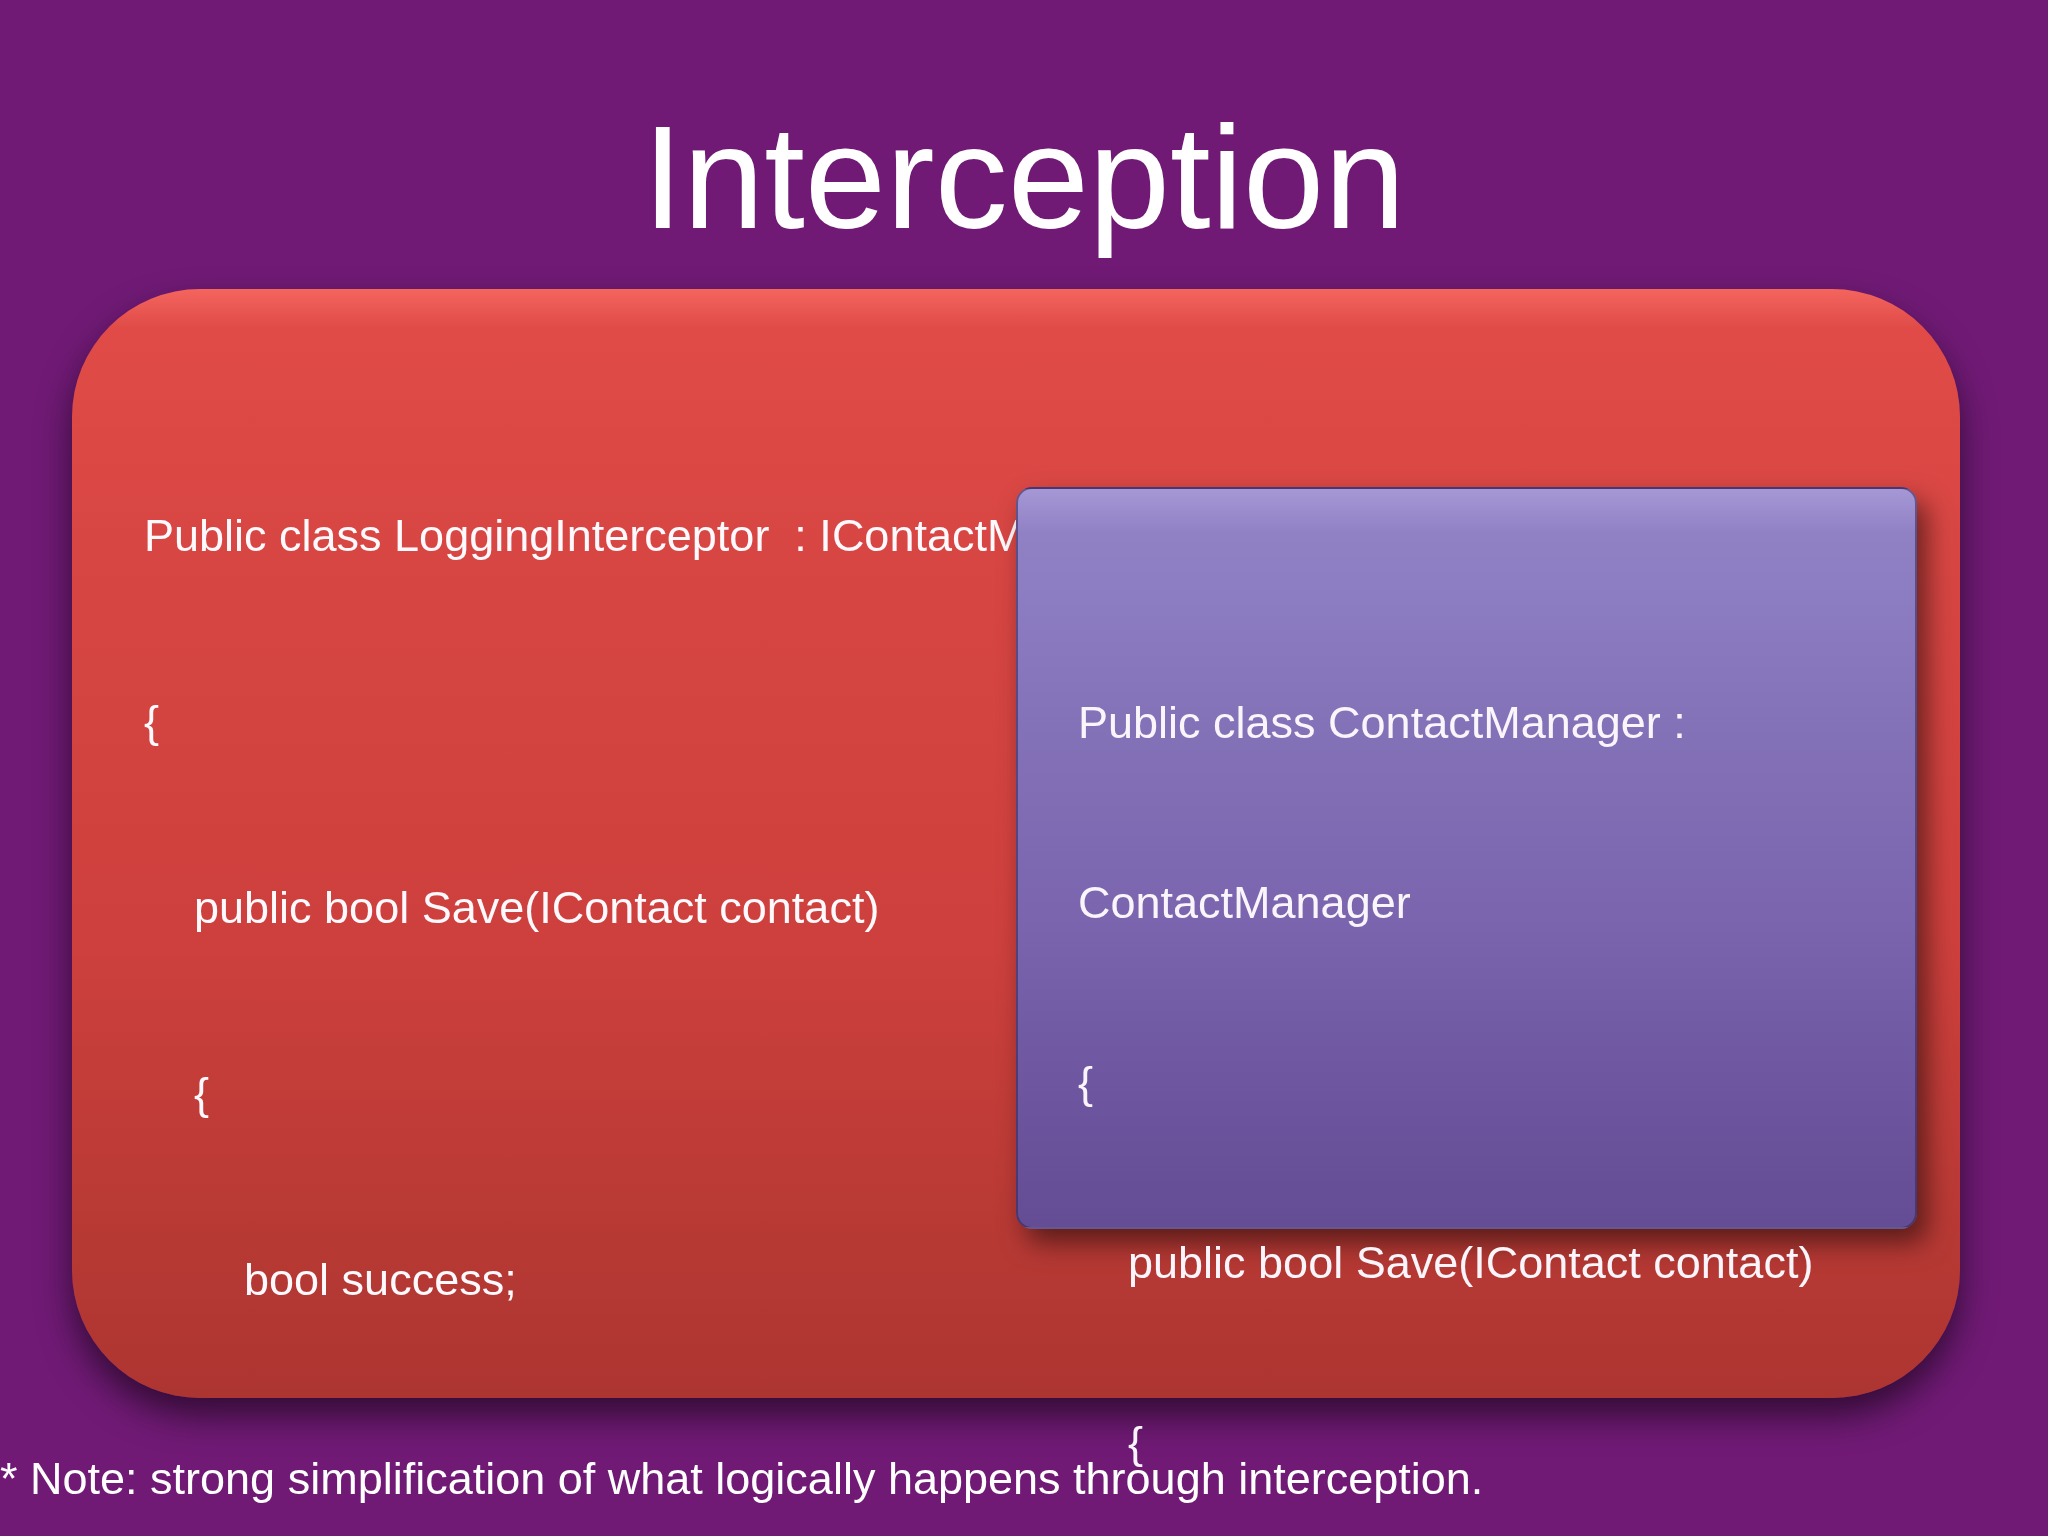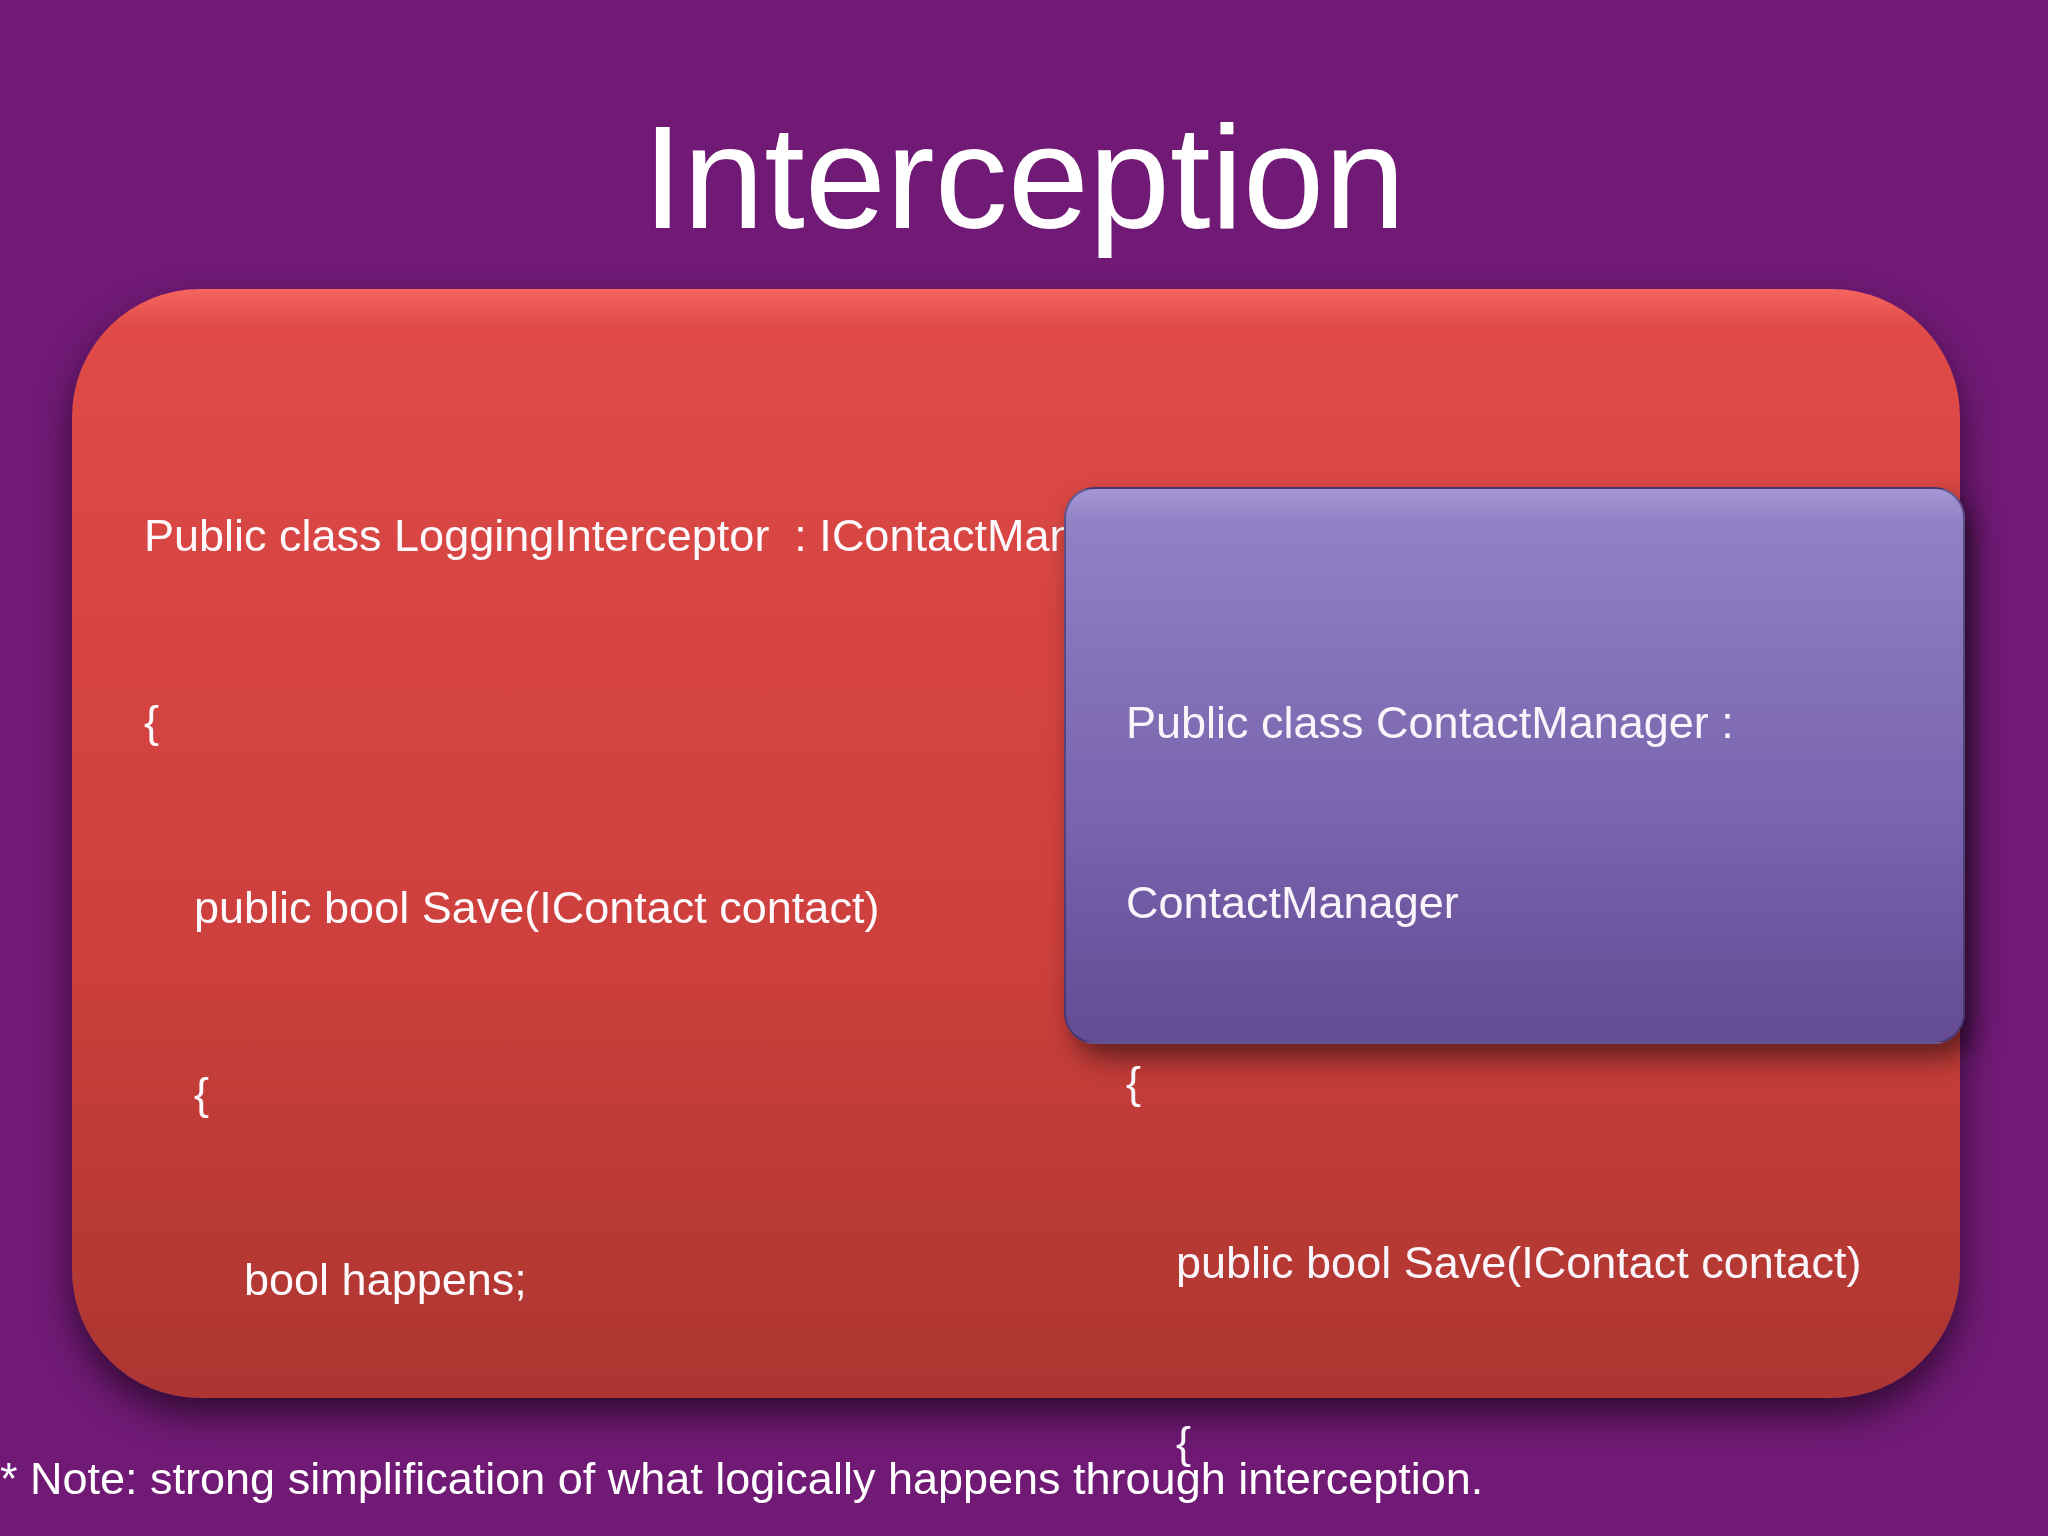--- a/index.html
+++ b/index.html
@@ -76,33 +76,32 @@
     line-height: 62px;
     white-space: pre;
   }
 
   
   .panel-purple {
     position: absolute;
     left: 1016px;
     top: 487px;
     width: 901px;
-    height: 557px;
-    border-radius: 31px;
+    height: 742px;
+    border-radius: 16px;
     background: linear-gradient(180deg,
       #a697d6 0%,
       #9081c5 6%,
       #8472b8 32%,
       #7a65ae 58%,
       #6d559f 82%,
       #654d95 100%);
     border: 2px solid rgba(46, 38, 86, 0.55);
     box-shadow: 10px 14px 26px rgba(0,0,0,0.5);
     box-sizing: border-box;
-    margin-left: 48px;
   }
   .panel-purple .code {
     position: absolute;
     left: 60px;
     top: 84px;
     right: 34px;
     color: #f9f5fb;
     font-size: 45px;
     line-height: 60px;
     white-space: pre;
@@ -138,21 +137,21 @@
     <div class="slide-title">Interception</div>
     <div class="title-reflection" aria-hidden="true">Interception</div>
   </div>
 
   <div class="panel-red">
     <div class="code">
       <div class="code-line">Public class LoggingInterceptor  : IContactManager</div>
       <div class="code-line">{</div>
       <div class="code-line">    public bool Save(IContact contact)</div>
       <div class="code-line">    {</div>
-      <div class="code-line">        bool happens;</div>
+      <div class="code-line">        bool success;</div>
       <div class="code-line"></div>
       
       
       
       
       
       
       
       
       

